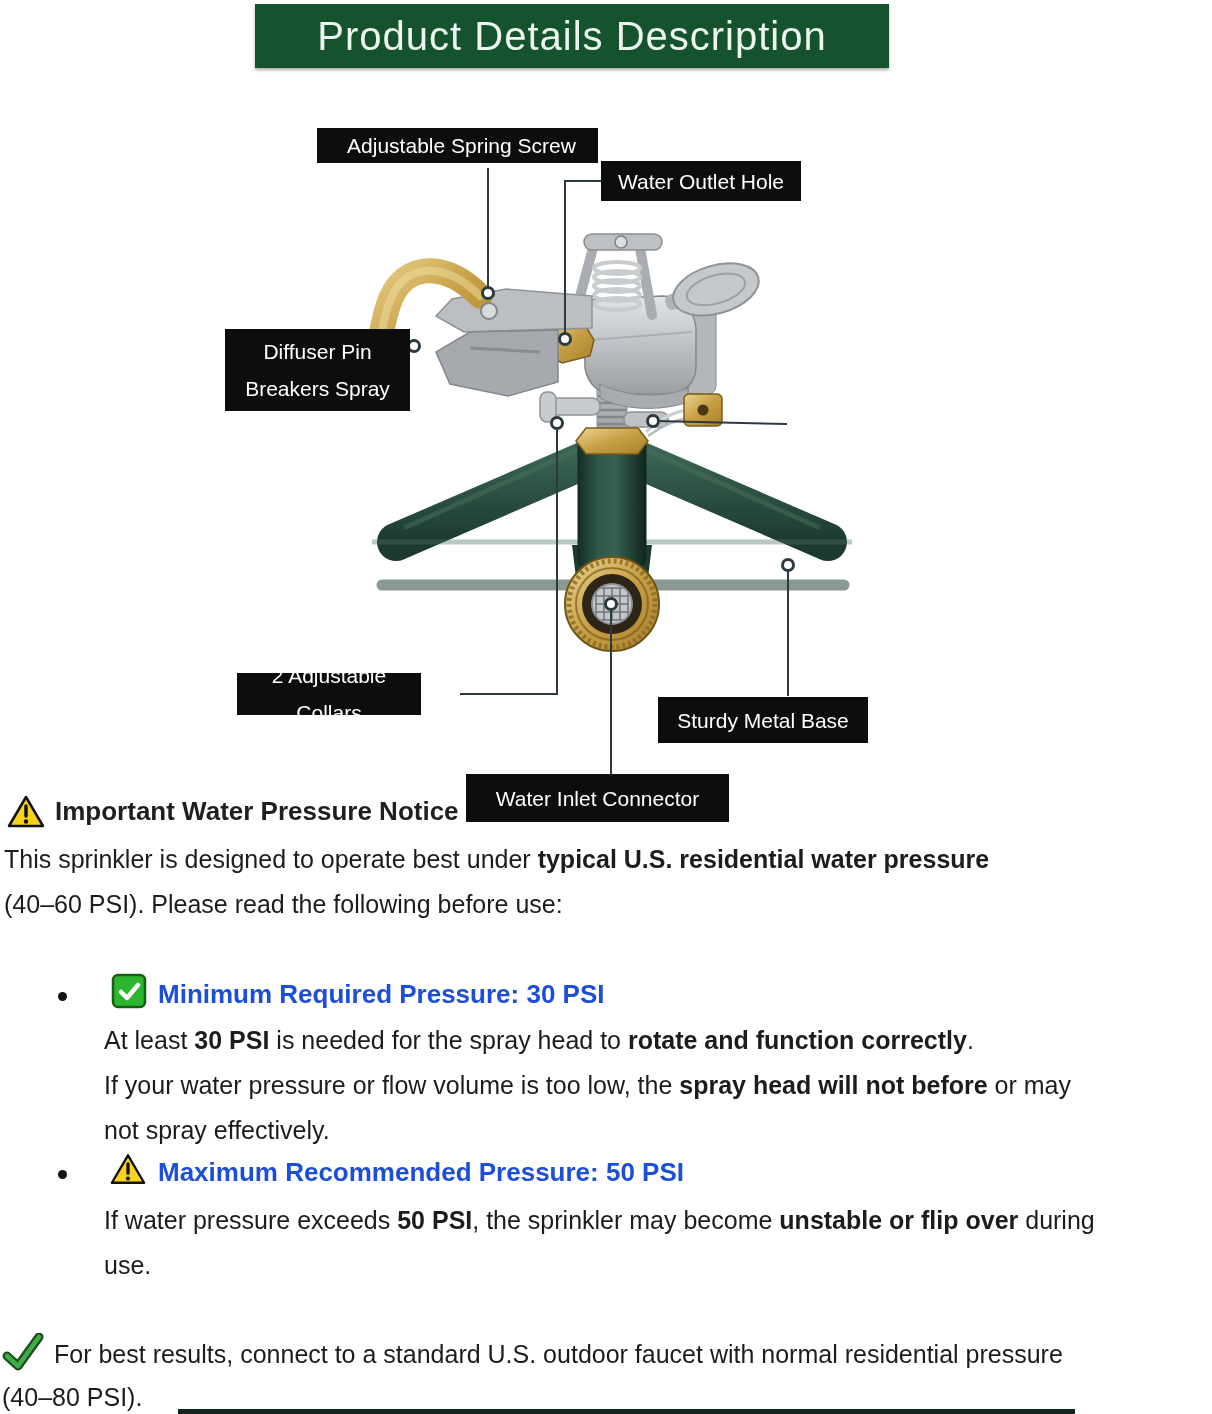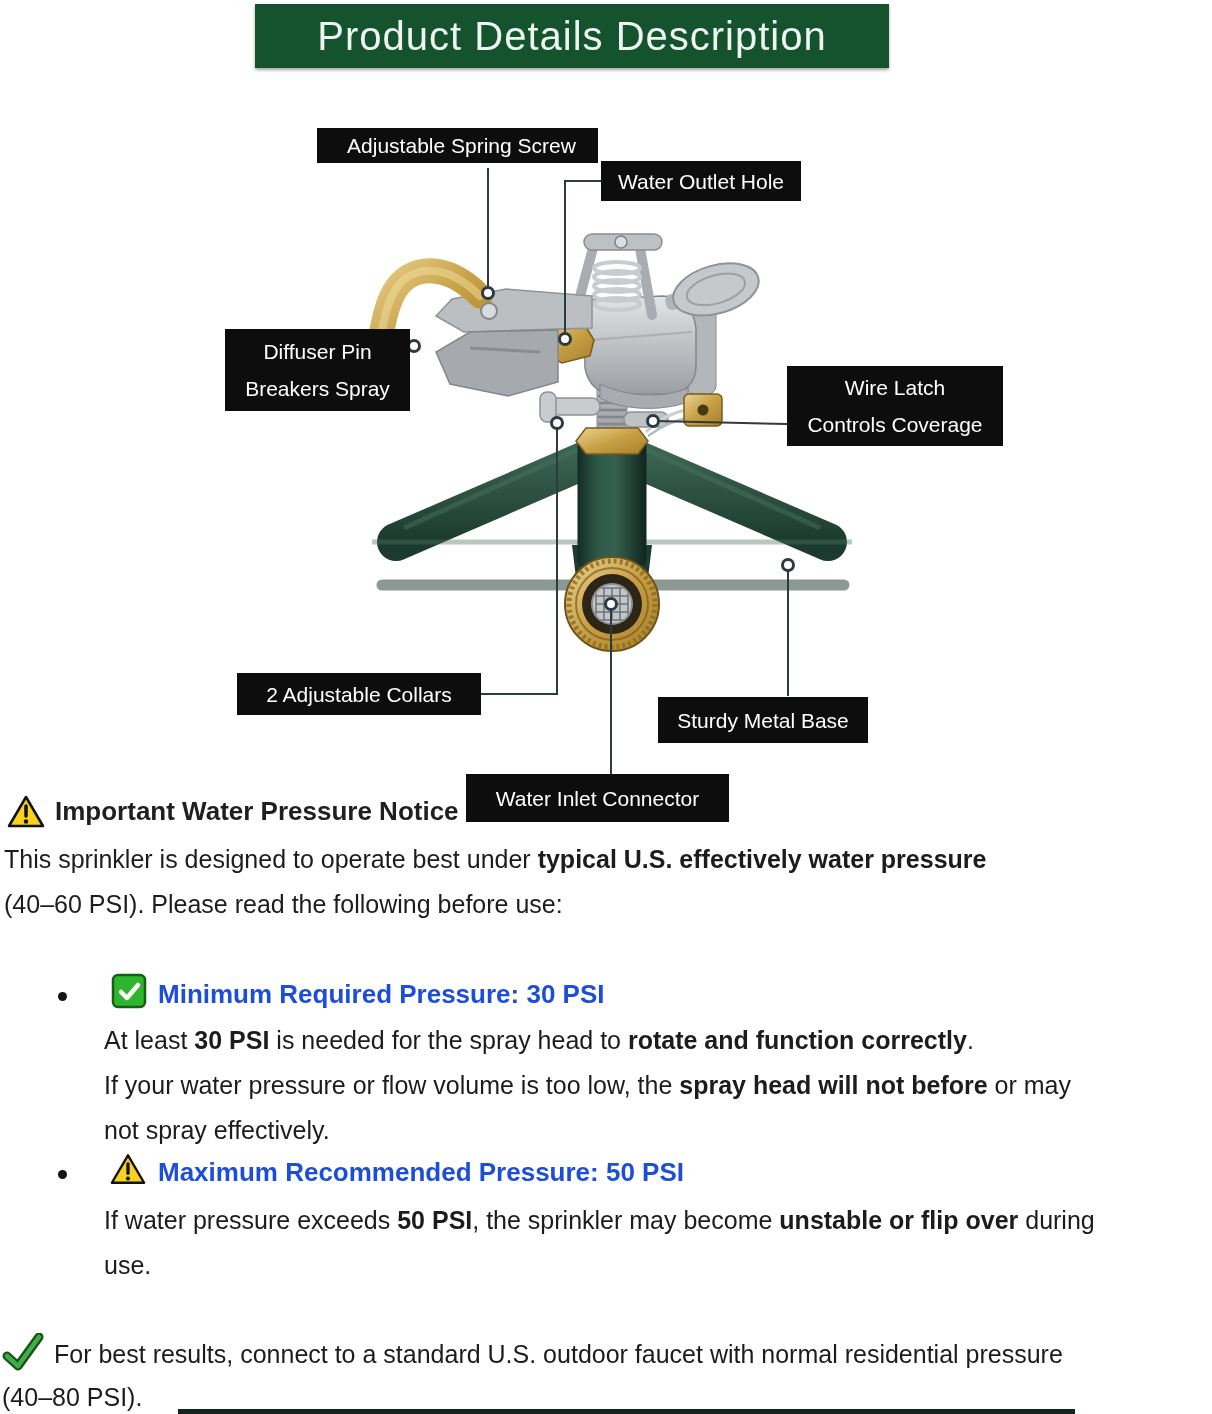--- a/index.html
+++ b/index.html
@@ -10,21 +10,21 @@
           display:flex;align-items:center;justify-content:center;box-shadow:0 2px 3px rgba(0,0,0,.35);}
   .banner span{color:#eef4ef;font-size:40px;letter-spacing:1px;}
   
   .fig{position:absolute;left:0;top:90px;}
   .plabel{position:absolute;background:#0d0d0d;color:#ffffff;display:flex;align-items:center;
           justify-content:center;text-align:center;font-size:21px;white-space:pre-line;line-height:37px;}
   #lb-spring  {left:317px;top:128px;width:273px;height:35px;padding-left:8px;}
   #lb-outlet  {left:601px;top:161px;width:200px;height:40px;}
   #lb-diffuser{left:225px;top:313px;width:185px;height:82px;margin-top:16px;}
   #lb-wire    {left:787px;top:366px;width:216px;height:80px;}
-  #lb-collars {left:237px;top:673px;width:244px;height:42px;}
+  #lb-collars {left:237px;top:673px;width:184px;height:42px;}
   #lb-base    {left:658px;top:697px;width:210px;height:46px;}
   #lb-inlet   {left:466px;top:774px;width:263px;height:48px;}
   
   .tl{position:absolute;margin:0;font-size:25px;line-height:32px;white-space:nowrap;color:#1c1c1c;}
   .tl .b, .bold{font-weight:700;}
   .h2{position:absolute;margin:0;font-size:26px;font-weight:700;white-space:nowrap;color:#1f1f1f;}
   .ttl{position:absolute;margin:0;font-size:26px;font-weight:700;white-space:nowrap;color:#1d4ed8;}
   .dot{position:absolute;width:9px;height:9px;border-radius:50%;background:#141414;}
   .icn{position:absolute;}
   .bottom-bar{position:absolute;left:178px;top:1409px;width:897px;height:5px;background:#14231d;}
@@ -163,38 +163,36 @@
       <circle cx="557" cy="423" r="5.5"></circle>
         <circle cx="788" cy="565" r="5.5"></circle>
       <circle cx="611" cy="604" r="5.5"></circle>
     </g>
   </svg>
 
   <div class="plabel" id="lb-spring">Adjustable Spring Screw</div>
   <div class="plabel" id="lb-outlet">Water Outlet Hole</div>
   <div class="plabel" id="lb-diffuser">Diffuser Pin
 Breakers Spray</div>
-  <div class="plabel" id="lb-wire">Wire Latch
-Controls Coverage</div>
   <div class="plabel" id="lb-collars">2 Adjustable Collars</div>
   <div class="plabel" id="lb-inlet">Water Inlet Connector</div>
   <div class="plabel" id="lb-base">Sturdy Metal Base</div>
 
   <section>
 
     <span class="icn" style="left:7px;top:795px;">
       <svg width="38" height="34" viewBox="0 0 38 34">
         <path d="M19 2 L36 31 L2 31 Z" fill="#f8d21c" stroke="#111111" stroke-width="2.5" stroke-linejoin="round"></path>
         <line x1="19" y1="11" x2="19" y2="21" stroke="#111111" stroke-width="3.5" stroke-linecap="round"></line>
         <circle cx="19" cy="26.5" r="2.2" fill="#111111"></circle>
       </svg>
     </span>
     <h2 class="h2" style="left:55px;top:796px;">Important Water Pressure Notice</h2>
 
-    <p class="tl" style="left:4px;top:843px;"><span>This sprinkler is designed to operate best under </span><span class="b">typical U.S. effectively water pressure</span></p>
+    <p class="tl" style="left:4px;top:843px;"><span>This sprinkler is designed to operate best under </span><span class="b">typical U.S. residential water pressure</span></p>
     <p class="tl" style="left:4px;top:888px;"><span>(40–60 PSI). Please read the following before use:</span></p>
 
     <span class="dot" style="left:58px;top:992px;"></span>
     <span class="icn" style="left:111px;top:973px;">
       <svg width="36" height="36" viewBox="0 0 36 36">
         <rect x="2" y="2" width="32" height="32" rx="5" fill="#2eb52e" stroke="#166016" stroke-width="2.5"></rect>
         <path d="M10 19 L16 25 L27 12" fill="none" stroke="#ffffff" stroke-width="4.5" stroke-linecap="round" stroke-linejoin="round"></path>
       </svg>
     </span>
     <p class="ttl" style="left:158px;top:979px;">Minimum Required Pressure: 30 PSI</p>

